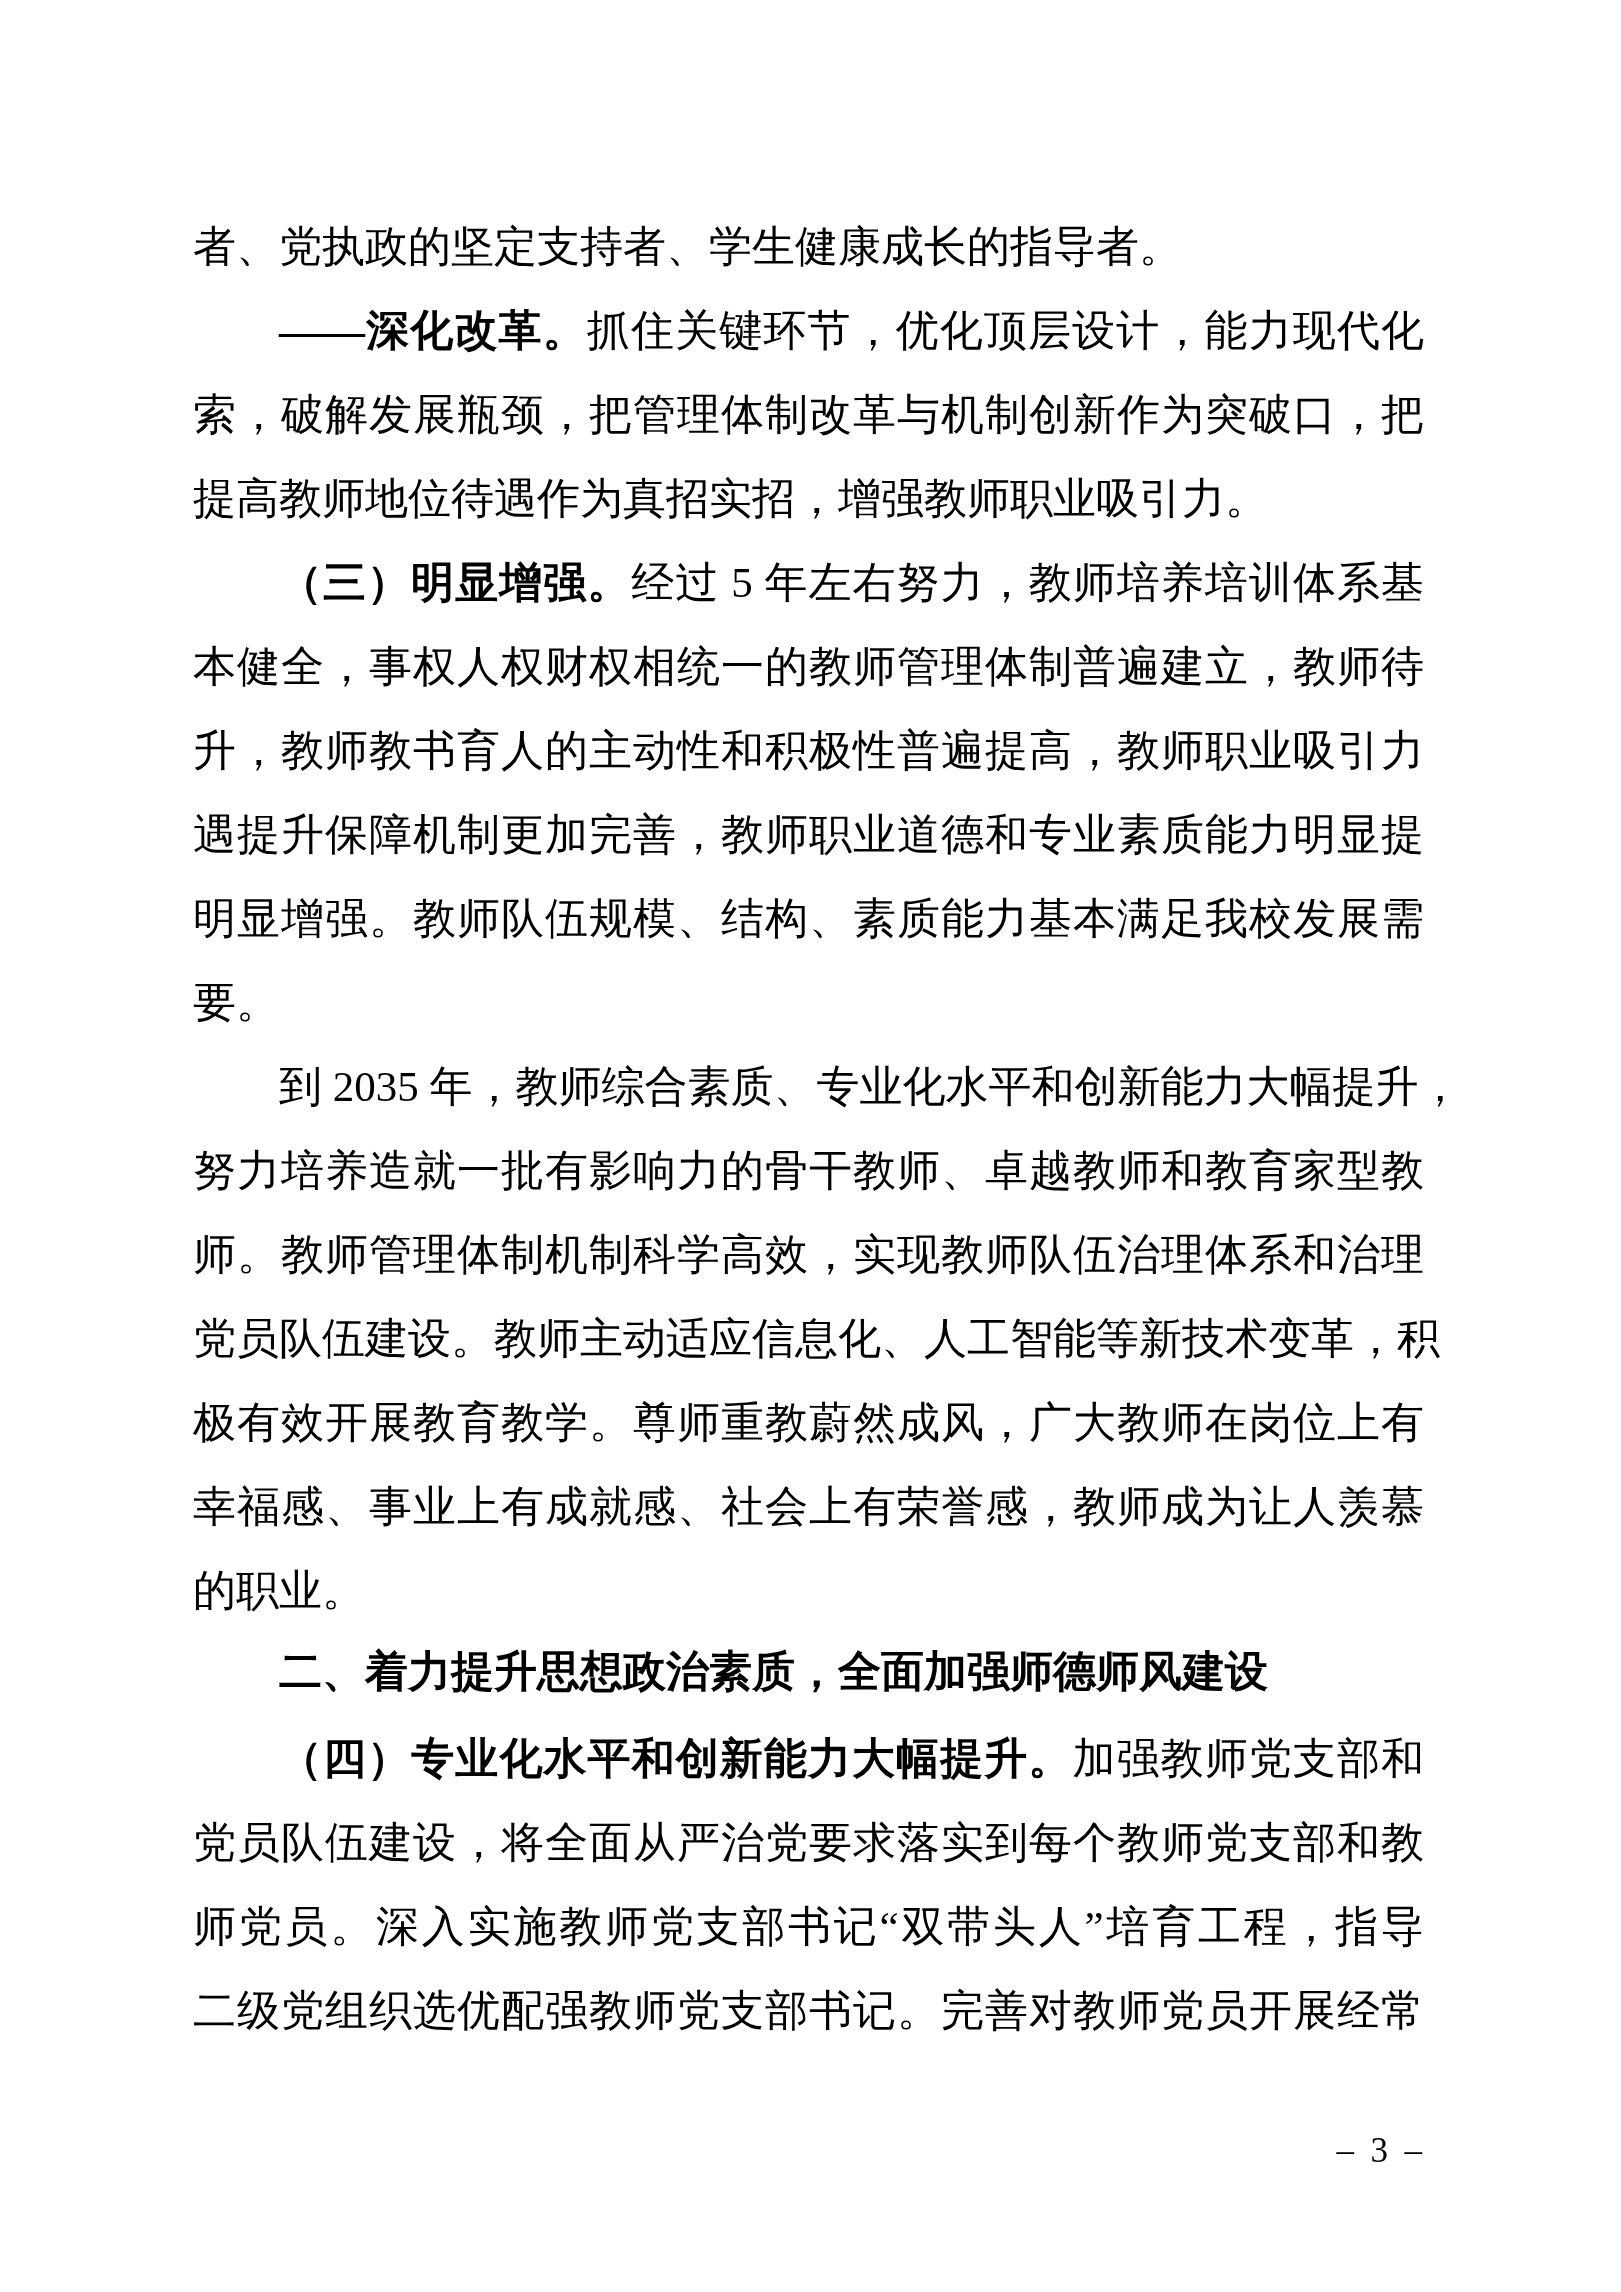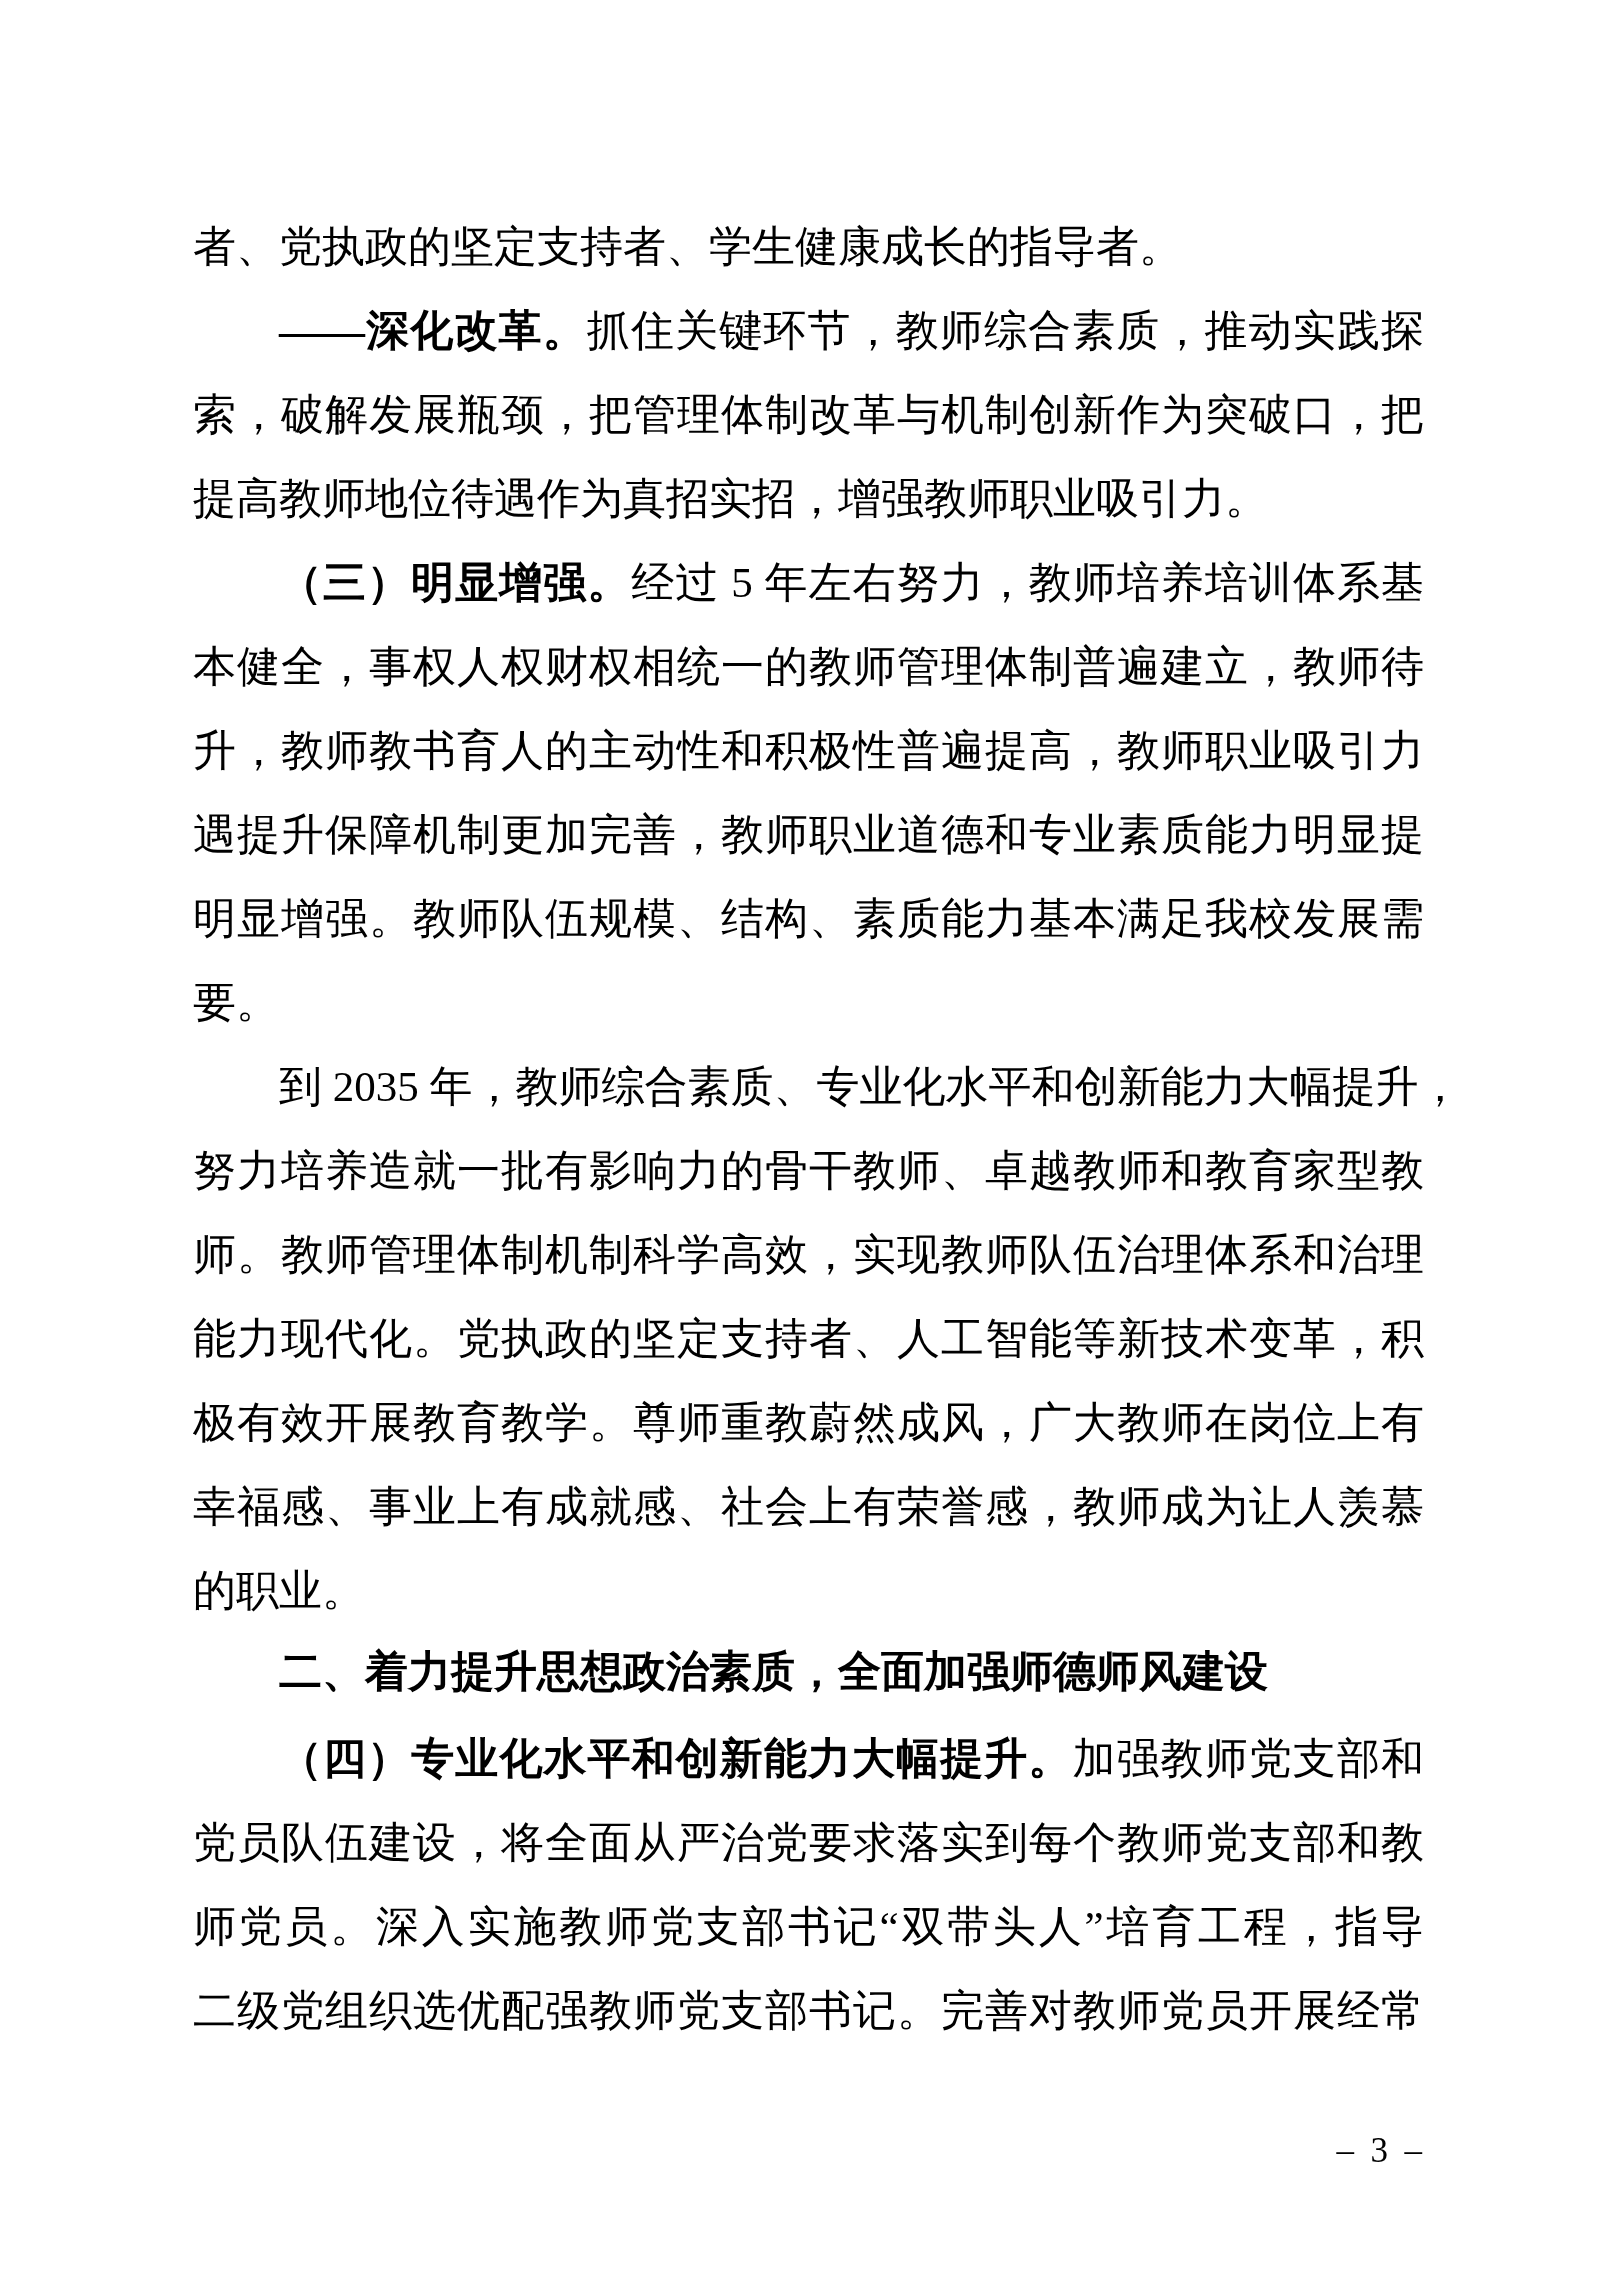--- a/index.html
+++ b/index.html
@@ -60,33 +60,33 @@
     letter-spacing: 3.9px;
     font-family: "Liberation Serif", "DejaVu Serif", serif;
   }
 </style>
 </head>
 <body>
 
 <div class="page">
   <div class="document-body">
       <div class="line end"><span class="run">者、党执政的坚定支持者、学生健康成长的指导者。</span></div>
-      <div class="line indent"><span class="bold-run">——深化改革。</span><span class="run">抓住关键环节，教师综合素质，推动实践探</span></div>
+      <div class="line indent"><span class="bold-run">——深化改革。</span><span class="run">抓住关键环节，优化顶层设计，能力现代化</span></div>
       <div class="line"><span class="run">索，破解发展瓶颈，把管理体制改革与机制创新作为突破口，把</span></div>
       <div class="line end"><span class="run">提高教师地位待遇作为真招实招，增强教师职业吸引力。</span></div>
       <div class="line indent"><span class="bold-run">（三）明显增强。</span><span class="run">经过 5 年左右努力，教师培养培训体系基</span></div>
       <div class="line"><span class="run">本健全，事权人权财权相统一的教师管理体制普遍建立，教师待</span></div>
       <div class="line"><span class="run">升，教师教书育人的主动性和积极性普遍提高，教师职业吸引力</span></div>
       <div class="line"><span class="run">遇提升保障机制更加完善，教师职业道德和专业素质能力明显提</span></div>
       <div class="line"><span class="run">明显增强。教师队伍规模、结构、素质能力基本满足我校发展需</span></div>
       <div class="line end"><span class="run">要。</span></div>
       <div class="line indent"><span class="run">到 2035 年，教师综合素质、专业化水平和创新能力大幅提升，</span></div>
       <div class="line"><span class="run">努力培养造就一批有影响力的骨干教师、卓越教师和教育家型教</span></div>
       <div class="line"><span class="run">师。教师管理体制机制科学高效，实现教师队伍治理体系和治理</span></div>
-      <div class="line"><span class="run">能力现代化。党执政的坚定支持者、人工智能等新技术变革，积</span></div>
+      <div class="line"><span class="run">党员队伍建设。教师主动适应信息化、人工智能等新技术变革，积</span></div>
       <div class="line"><span class="run">极有效开展教育教学。尊师重教蔚然成风，广大教师在岗位上有</span></div>
       <div class="line"><span class="run">幸福感、事业上有成就感、社会上有荣誉感，教师成为让人羡慕</span></div>
       <div class="line end"><span class="run">的职业。</span></div>
       <div class="line indent end heading"><span class="bold-run">二、着力提升思想政治素质，全面加强师德师风建设</span></div>
       <div class="line indent"><span class="bold-run">（四）专业化水平和创新能力大幅提升。</span><span class="run">加强教师党支部和</span></div>
       <div class="line"><span class="run">党员队伍建设，将全面从严治党要求落实到每个教师党支部和教</span></div>
       <div class="line"><span class="run">师党员。深入实施教师党支部书记“双带头人”培育工程，指导</span></div>
       <div class="line"><span class="run">二级党组织选优配强教师党支部书记。完善对教师党员开展经常</span></div>
     </div>
   <div class="page-footer">– 3 –</div>

